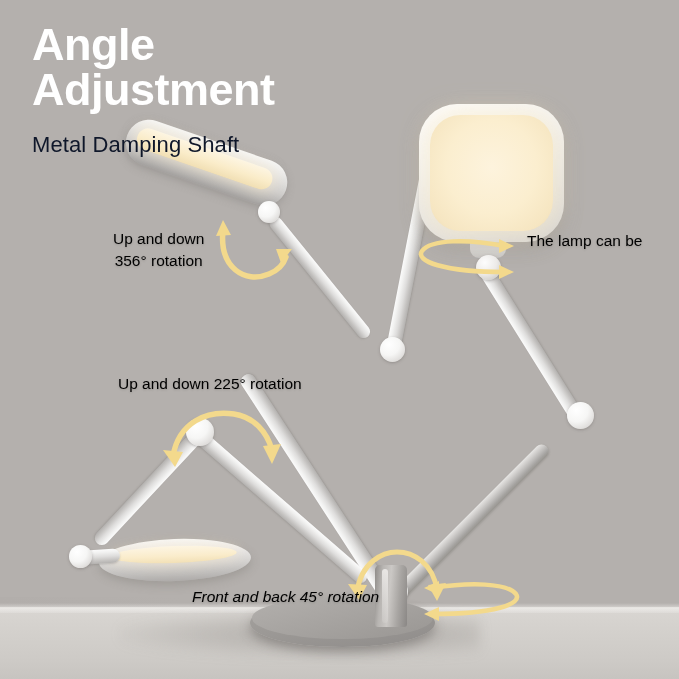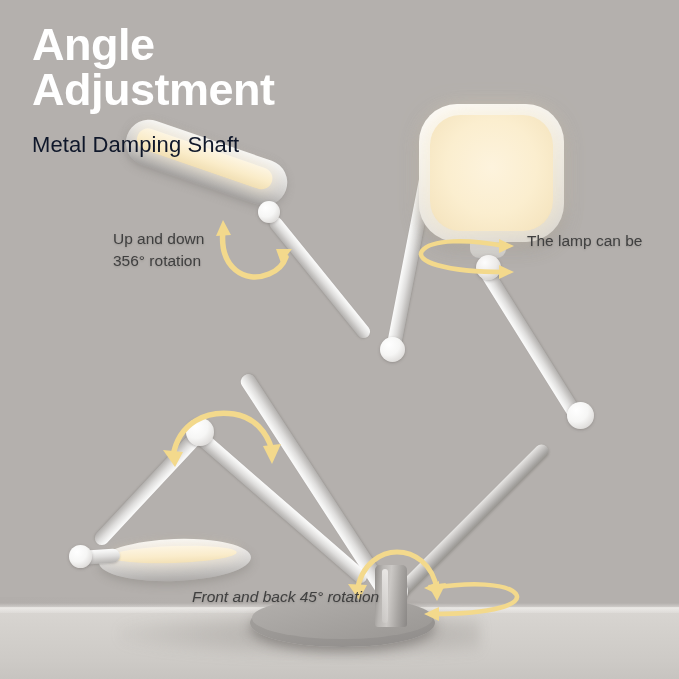--- a/index.html
+++ b/index.html
@@ -130,23 +130,24 @@
     position:absolute;left:32px;top:22px;
     color:#ffffff;font-weight:bold;font-size:45px;line-height:45px;
     letter-spacing:-.5px;
   }
   .title span{display:block;}
   .subtitle{
     position:absolute;left:32px;top:132px;
     color:#0f172a;font-size:22px;letter-spacing:.1px;
   }
   .label{
-    position:absolute;color:#404040;font-size:15.5px;line-height:22px;
+    position:absolute;color:#000000;font-size:15.5px;line-height:22px;
     text-shadow:0 1px 2px rgba(90,86,82,.28);
     white-space:nowrap;
+    text-align:center;
   }
   .label span{display:block;}
 
   .lbl-228{left:113px;top:228px;}
   .lbl-180{left:527px;top:230px;}
   .lbl-225{left:118px;top:373px;}
   .lbl-45 {left:192px;top:586px;font-style:italic;}
 
   svg.arrow{position:absolute;overflow:visible;}
 </style>
@@ -238,18 +239,21 @@
 
   <div class="label lbl-228">
     <span>Up and down</span>
     <span>356° rotation</span>
   </div>
 
   <div class="label lbl-180">
     <span>The lamp can be</span>
   </div>
 
+  <div class="label lbl-225">
+    <span>Up and down 225° rotation</span>
+  </div>
 
   <div class="label lbl-45">
     <span>Front and back 45° rotation</span>
   </div>
 
 </div>
 
 </body></html>

